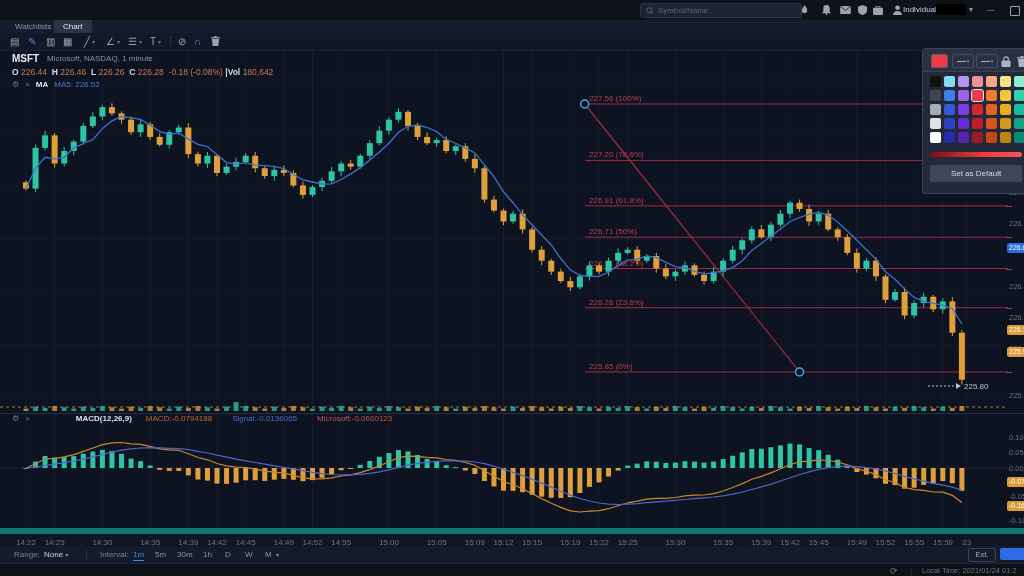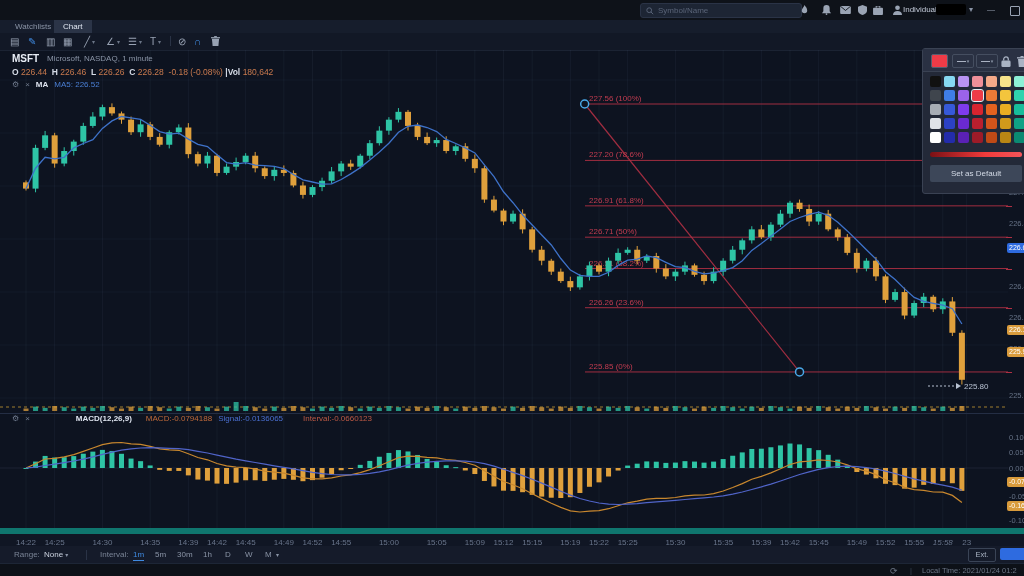--- a/index.html
+++ b/index.html
@@ -658,22 +658,22 @@
     <span class="mini-ico">⚙</span>
     <span class="mini-ico">×</span>
     <span style="color:#dde3ee;font-weight:bold">MA</span>
     <span class="ma-val">MA5: 226.52</span>
   </div>
   <div class="mini-row" style="top:414px;left:12px">
     <span class="mini-ico">⚙</span>
     <span class="mini-ico">×</span>
     <span class="macd-name" style="margin-left:40px">MACD(12,26,9)</span>
     <span class="macd-m" style="margin-left:8px">MACD:-0.0794188</span>
-    <span class="macd-s" style="">Signal:-0.0136065</span>
-    <span class="macd-h" style="margin-left:14px">Interval:-0.0660123</span>
+    <span class="macd-s" style="margin-left:14px">Signal:-0.0136065</span>
+    <span class="macd-h" style="margin-left:14px">Microsoft:-0.0660123</span>
   </div>
 
   <div class="raxis" id="raxis">
       <div class="rlab" style="top: 74px;">227.4</div>
       <div class="rlab" style="top: 106px;">227.2</div>
       <div class="rlab" style="top: 138px;">227.0</div>
       <div class="rlab" style="top: 169px;">226.8</div>
       <div class="rlab" style="top: 232px;">226.4</div>
       <div class="rlab" style="top: 263px;">226.2</div>
       <div class="rlab" style="top: 294px;">226.0</div>

